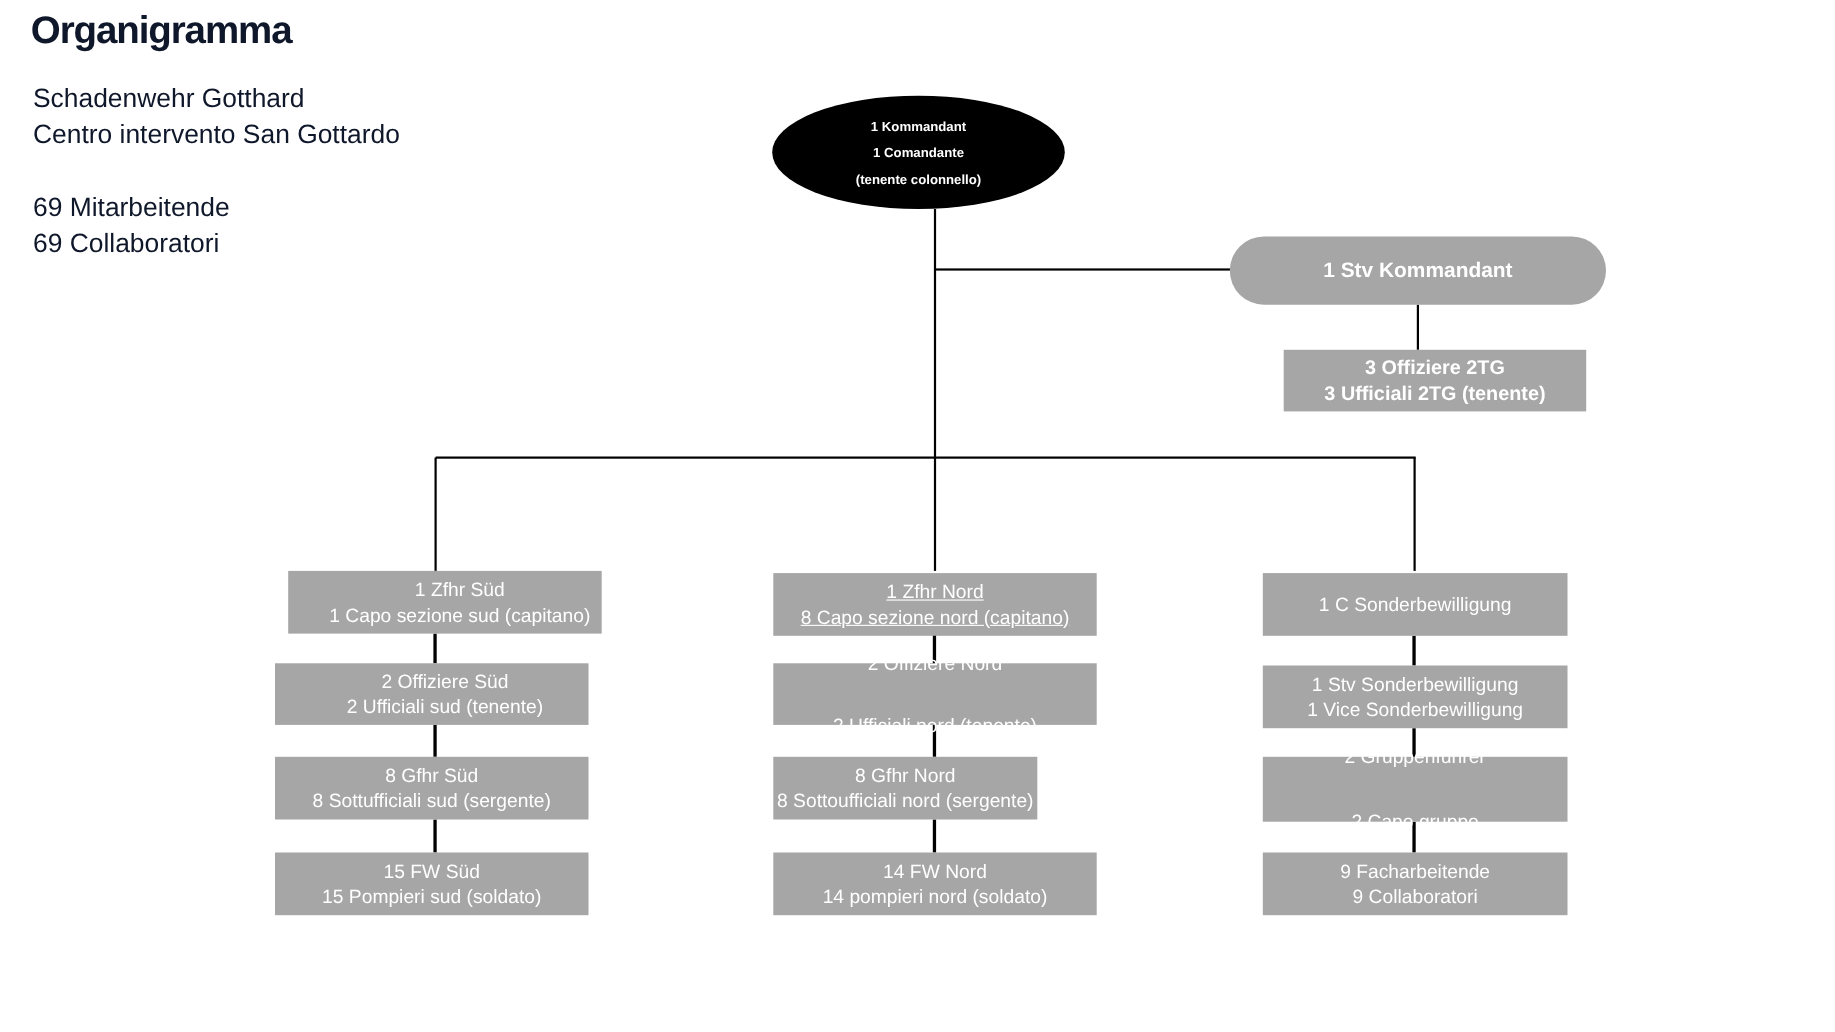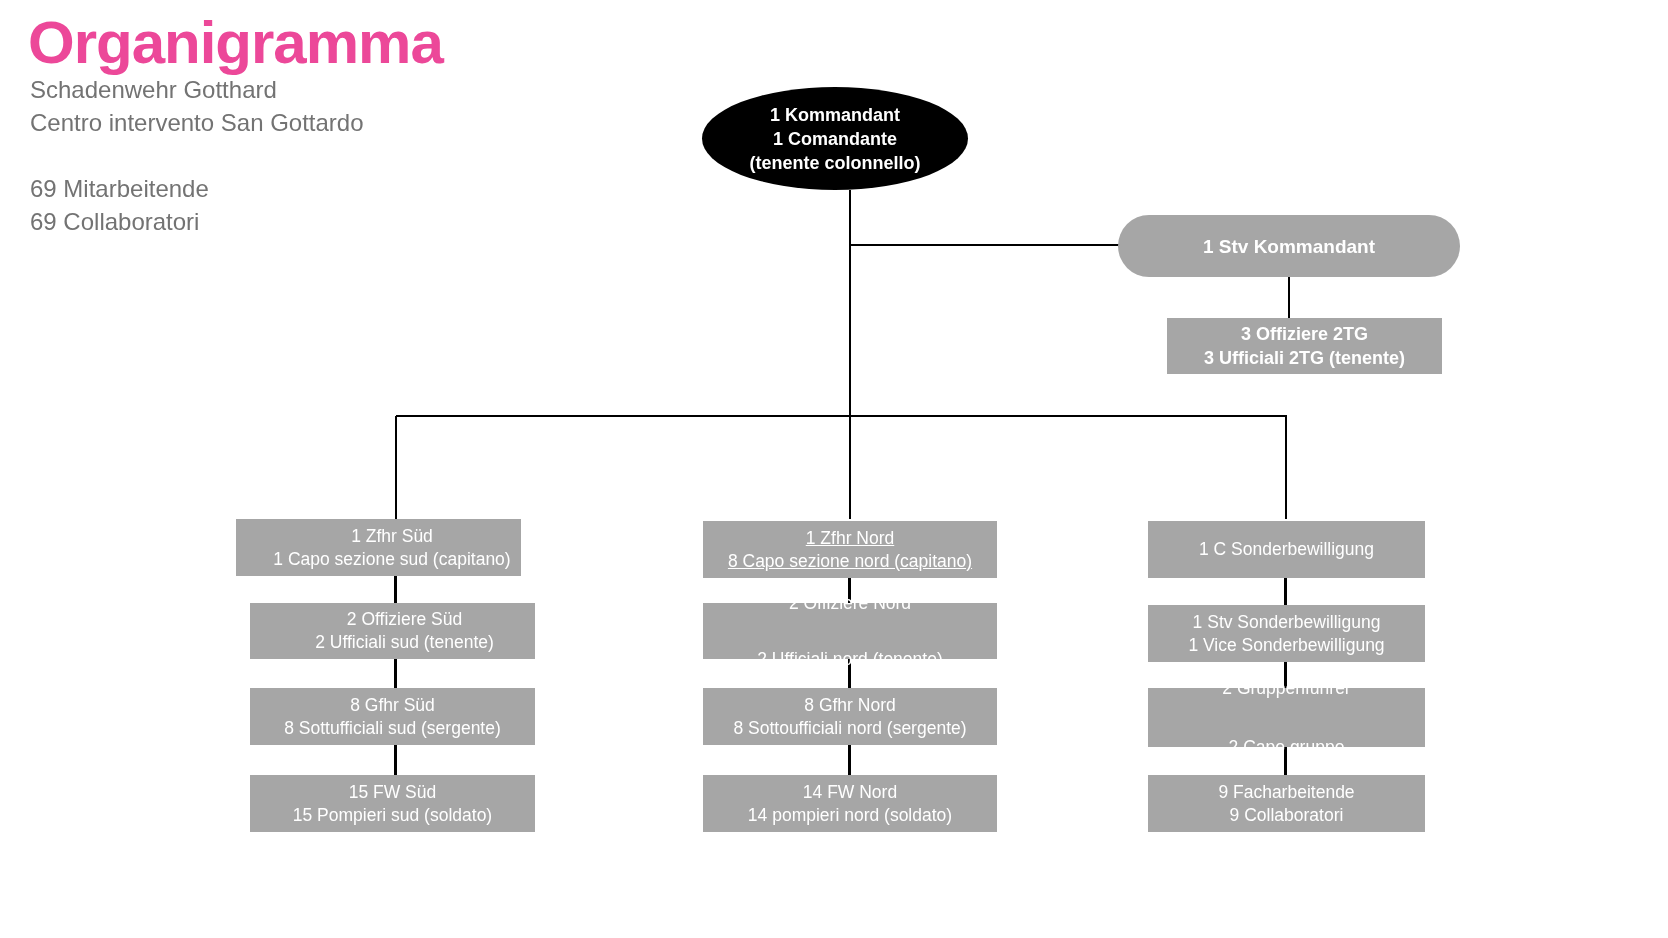--- a/index.html
+++ b/index.html
@@ -2,30 +2,30 @@
 <html style="--node-fill-black: #000000; --box-fill-gray: #a6a6a6; --text-on-fill: #ffffff; --connector: #000000;"><head>
 <meta charset="utf-8">
 <style>
   html,body{margin:0;padding:0;}
   body{
     width:1668px;height:938px;background:#ffffff;position:relative;overflow:hidden;
     font-family:"Liberation Sans","DejaVu Sans",sans-serif;color:#111;
   }
   .abs{position:absolute;}
   
-  .title{left:28px;top:8px;font-size:60px;font-weight:700;letter-spacing:-1px;line-height:1.15;color:#ec4899;}
-  .subline{font-size:24px;line-height:1.3;color:#737373;}
+  .title{left:28px;top:8px;font-size:35px;font-weight:700;letter-spacing:-1px;line-height:1.15;color:#0f172a;}
+  .subline{font-size:24px;line-height:1.3;color:#0f172a;}
   
   .node{
     display:flex;flex-direction:column;align-items:center;justify-content:center;
     text-align:center;color:var(--text-on-fill,#fff);box-sizing:border-box;
   }
   .root-ellipse{
     left:702px;top:87px;width:266px;height:103px;border-radius:50%;
-    background:var(--node-fill-black,#000);font-weight:700;font-size:18px;line-height:24px;
+    background:var(--node-fill-black,#000);font-weight:700;font-size:12px;line-height:24px;
   }
   .gbox{background:var(--box-fill-gray,#a6a6a6);}
   .pill{
     left:1118px;top:215px;width:342px;height:62px;border-radius:31px;
     font-weight:700;font-size:19px;line-height:25px;
   }
   .sub2tg{
     left:1167px;top:318px;width:275px;height:56px;
     font-weight:700;font-size:18px;line-height:24px;
   }
@@ -75,21 +75,21 @@
 
 <div class="abs node gbox pill">
   <span>1 Stv Kommandant</span>
 </div>
 
 <div class="abs node gbox sub2tg">
   <span>3 Offiziere 2TG</span>
   <span>3 Ufficiali 2TG (tenente)</span>
 </div>
 
-<div class="abs node gbox colbox" style="left:236px;top:519px;width:285px;height:57px;padding-left:27px;">
+<div class="abs node gbox colbox" style="left:262px;top:519px;width:285px;height:57px;padding-left:27px;">
   <span>1 Zfhr Süd</span>
   <span>1 Capo sezione sud (capitano)</span>
 </div>
 <div class="abs node gbox colbox" style="left:250px;top:603px;width:285px;height:56px;padding-left:24px;">
   <span>2 Offiziere Süd</span>
   <span>2 Ufficiali sud (tenente)</span>
 </div>
 <div class="abs node gbox colbox" style="left:250px;top:688px;width:285px;height:57px;">
   <span>8 Gfhr Süd</span>
   <span>8 Sottufficiali sud (sergente)</span>
@@ -100,21 +100,21 @@
 </div>
 
 <div class="abs node gbox colbox" style="left:703px;top:521px;width:294px;height:57px;text-decoration:underline;">
   <span>1 Zfhr Nord</span>
   <span>8 Capo sezione nord (capitano)</span>
 </div>
 <div class="abs node gbox colbox" style="left:703px;top:603px;width:294px;height:56px;gap:33px;">
   <span>2 Offiziere Nord</span>
   <span>2 Ufficiali nord (tenente)</span>
 </div>
-<div class="abs node gbox colbox" style="left:703px;top:688px;width:294px;height:57px;">
+<div class="abs node gbox colbox" style="left:703px;top:688px;width:240px;height:57px;">
   <span>8 Gfhr Nord</span>
   <span>8 Sottoufficiali nord (sergente)</span>
 </div>
 <div class="abs node gbox colbox" style="left:703px;top:775px;width:294px;height:57px;">
   <span>14 FW Nord</span>
   <span>14 pompieri nord (soldato)</span>
 </div>
 
 <div class="abs node gbox colbox" style="left:1148px;top:521px;width:277px;height:57px;">
   <span>1 C Sonderbewilligung</span>

